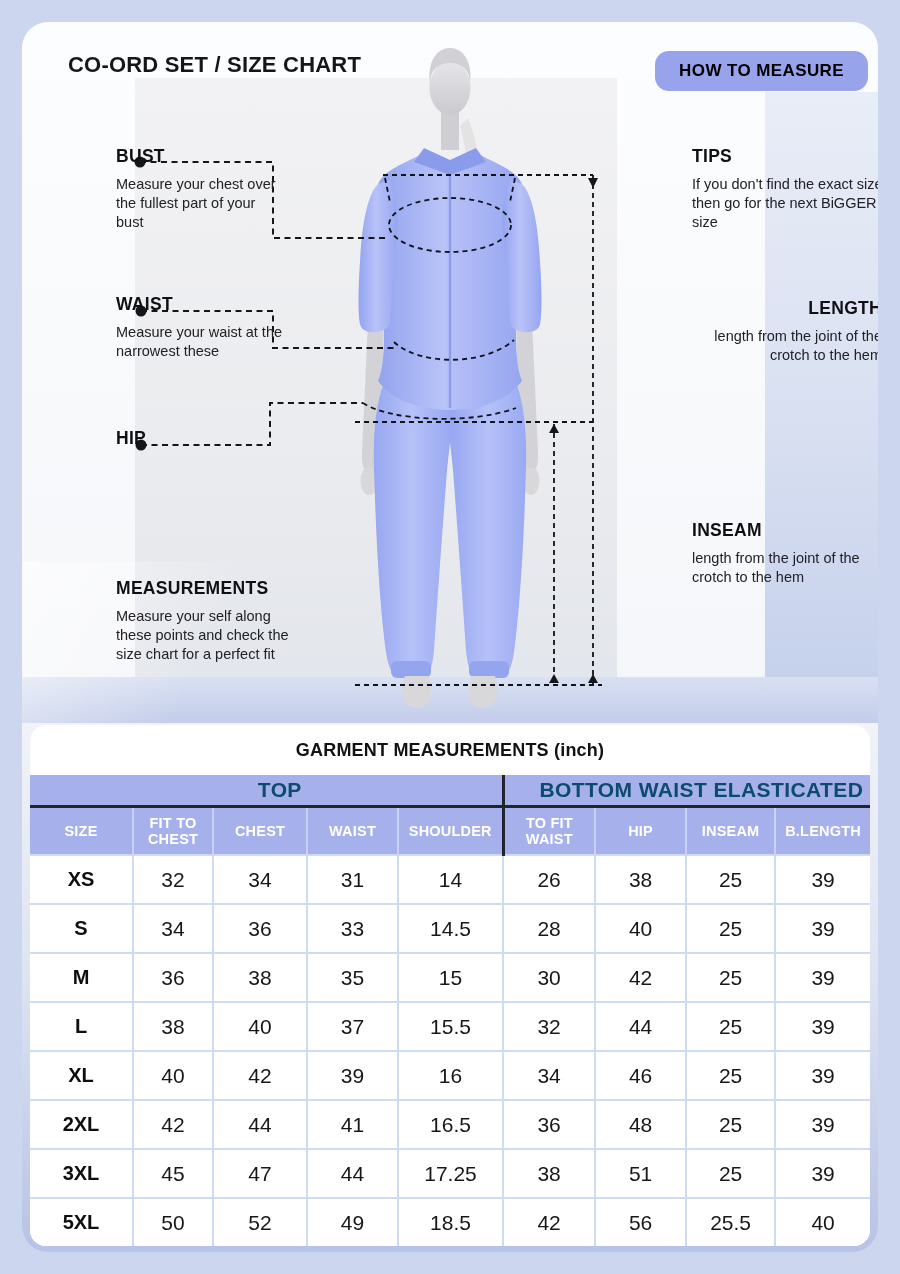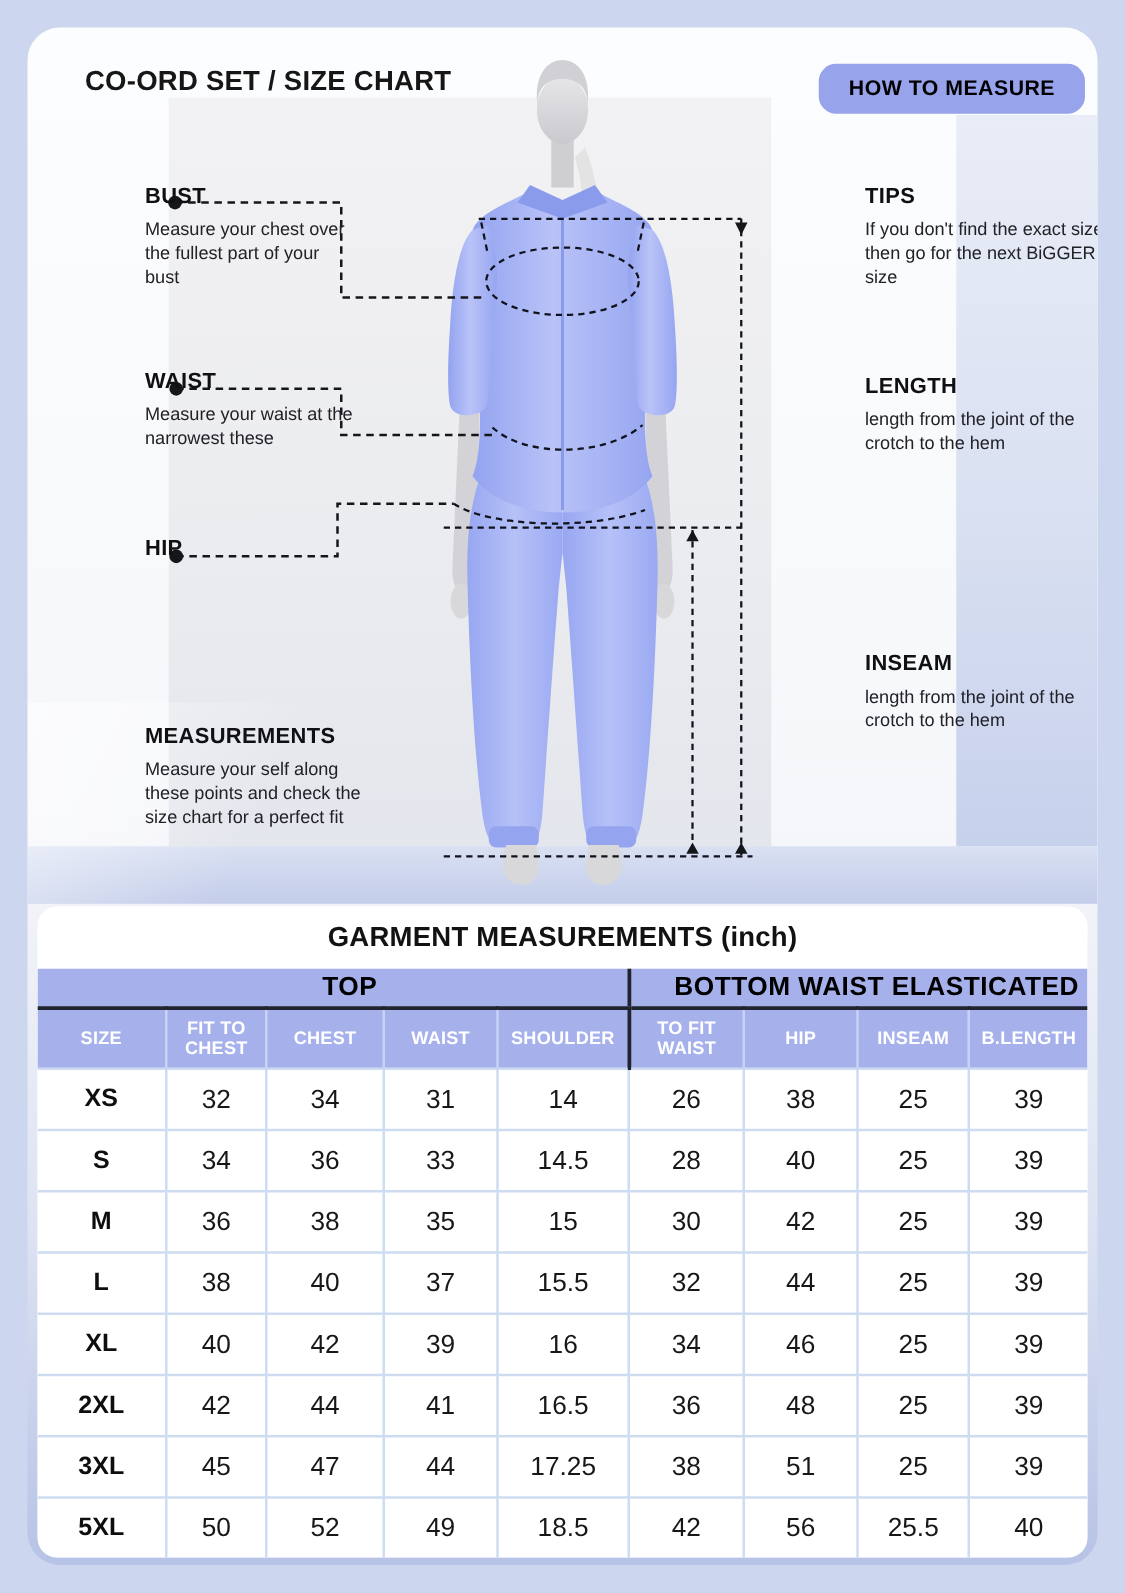--- a/index.html
+++ b/index.html
@@ -49,43 +49,43 @@
   .note{position:absolute;color:#1b1b1f;margin-left:48px;}
   .note h3{
     margin:0 0 8px 0;font-size:17.5px;font-weight:bold;color:#101014;letter-spacing:.3px;
   }
   .note p{margin:0;font-size:14.5px;line-height:1.32;color:#212127;}
   .note-bust{left:46px;top:124px;width:168px;}
   .note-waist{left:46px;top:272px;width:168px;}
   .note-hip{left:46px;top:406px;width:172px;}
   .note-meas{left:46px;top:556px;width:192px;}
   .note-tips{left:622px;top:124px;width:204px;}
-  .note-length{left:622px;top:276px;width:190px;}
+  .note-length{left:622px;top:276px;width:190px;text-align:right;}
   .note-inseam{left:622px;top:498px;width:190px;}
   svg.overlay{position:absolute;left:0;top:0;}
   .dash{fill:none;stroke:#15161a;stroke-width:2;stroke-dasharray:6 4.5;}
   .dash-thin{fill:none;stroke:#10121c;stroke-width:1.8;stroke-dasharray:5 4;}
   .arrow{fill:#15161a;}
   .dot{fill:#15161a;}
   
   .table-card{
     position:absolute;left:8px;top:703px;width:840px;height:521px;
     background:#ffffff;border-radius:16px;overflow:hidden;
   }
   .t-title{
     height:50px;display:flex;align-items:center;justify-content:center;
-    font-size:22px;font-weight:bold;color:#121212;letter-spacing:.2px;
+    font-size:18px;font-weight:bold;color:#121212;letter-spacing:.2px;
   }
   table.size-table{
     width:100%;border-collapse:collapse;table-layout:fixed;
     height:471px;
   }
   .size-table th,.size-table td{padding:0;text-align:center;vertical-align:middle;}
   .group-row th{
-    background:var(--header-bg,#a6b1ec);color:#000000;
+    background:var(--header-bg,#a6b1ec);color:#0c4a6e;
     font-size:21px;font-weight:bold;letter-spacing:.4px;
     height:30px;border-bottom:3px solid #20242e;padding-left:28px;
   }
   .group-row th.grp-bottom{border-left:3px solid #20242e;}
   .col-row th{
     background:var(--header-bg,#a6b1ec);color:#fff;
     font-size:14.5px;font-weight:bold;line-height:1.12;letter-spacing:.2px;
     height:46px;border-left:2px solid #c9d1f6;
   }
   .col-row th:first-child{border-left:none;}

